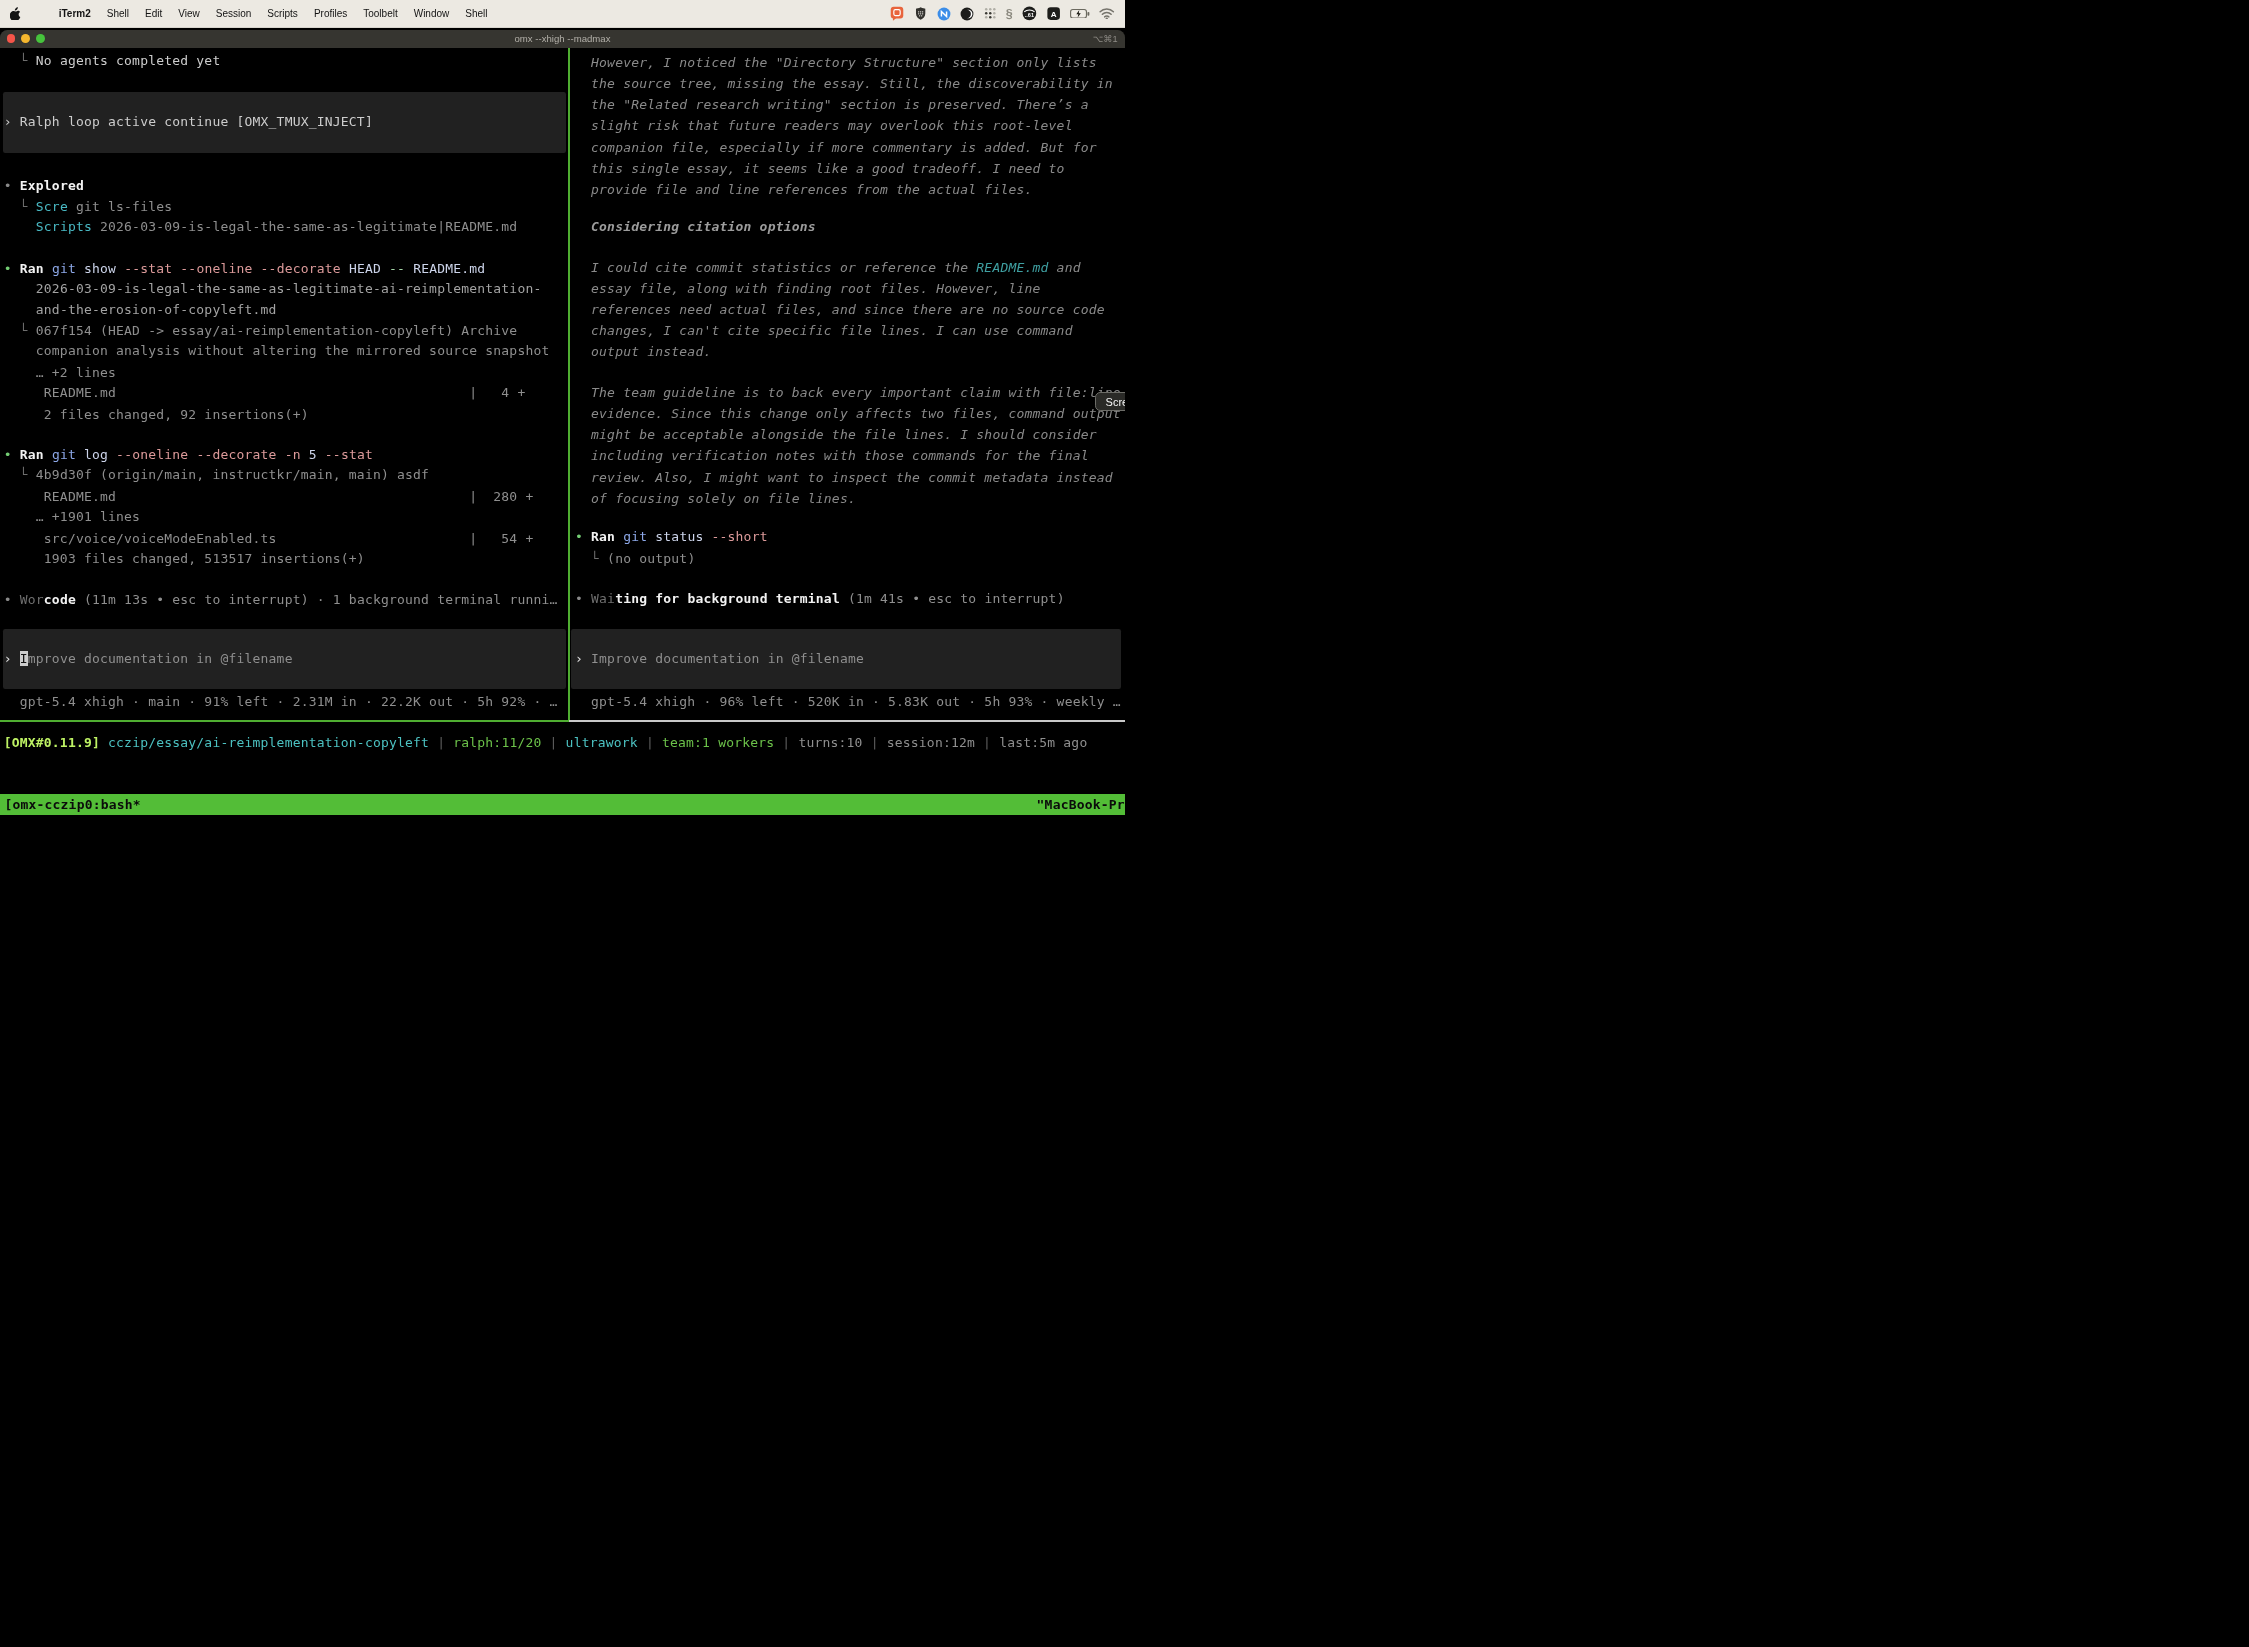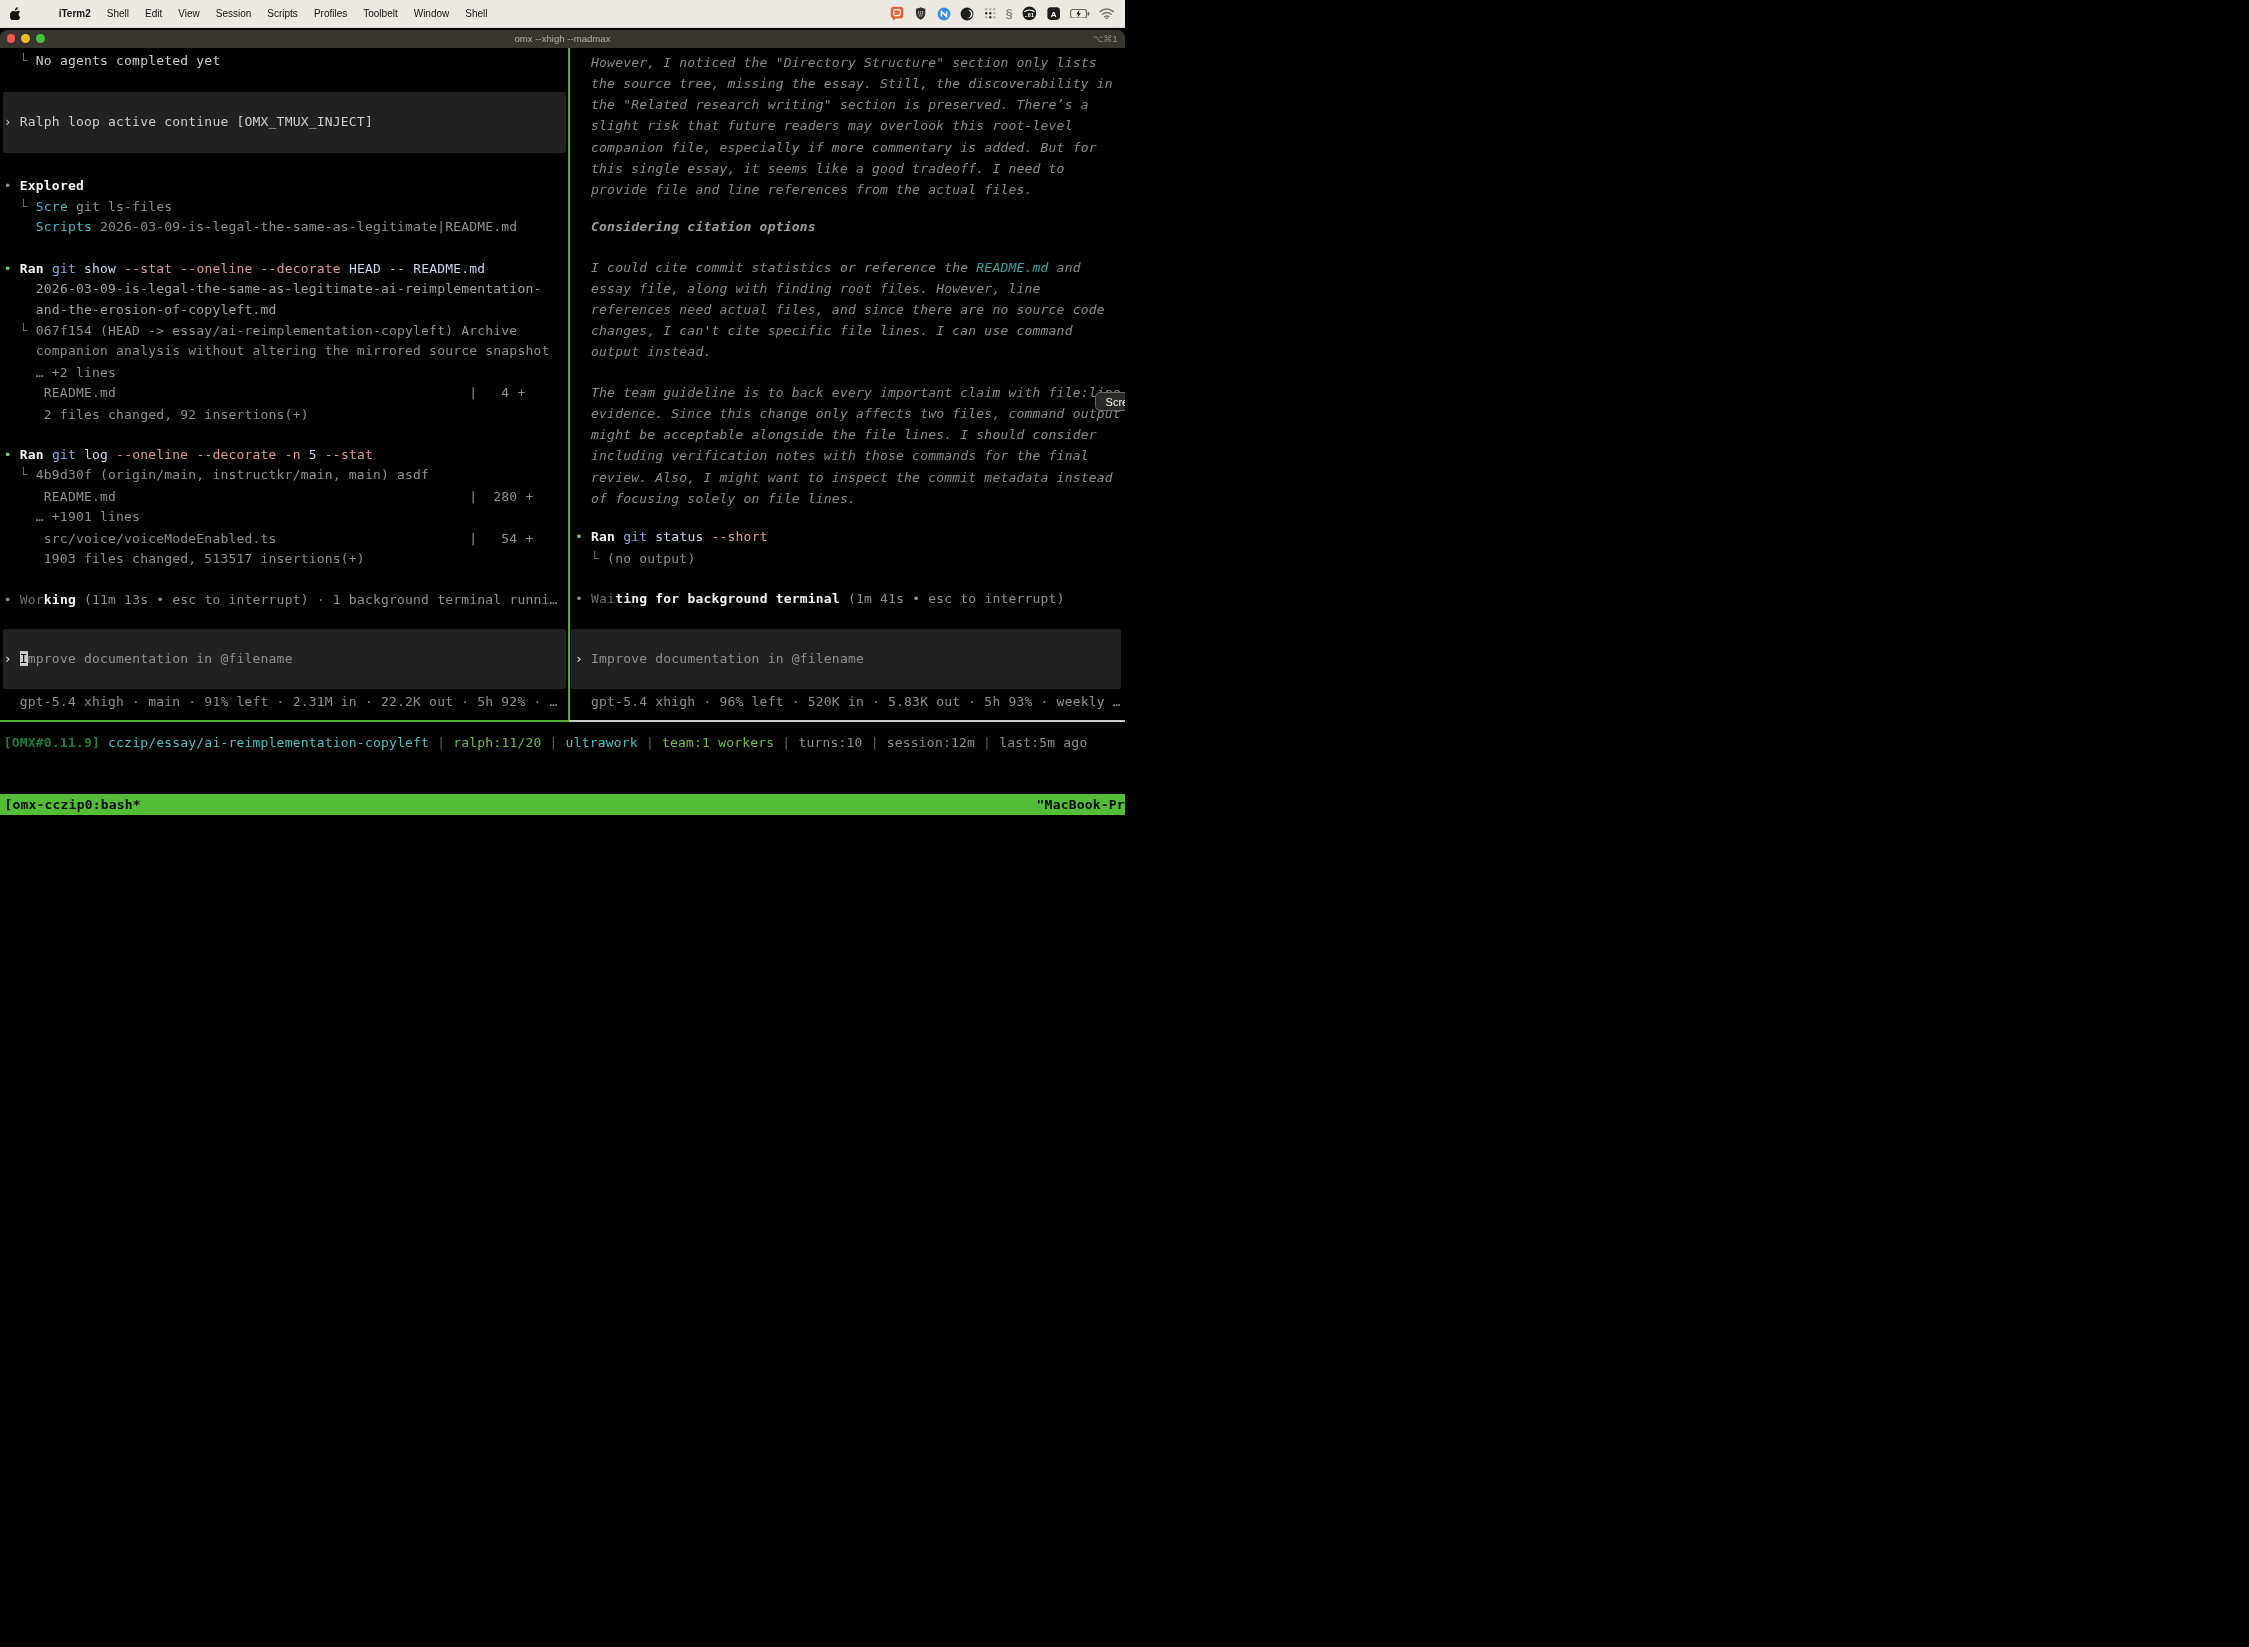--- a/index.html
+++ b/index.html
@@ -52,21 +52,21 @@
   .c-blu { color:#8da8e8; }
   .c-pnk { color:#dc9a9a; }
   .c-cmd { color:#ccd4ea; }
   .c-grn { color:#a3d4a6; }
   .c-cyn { color:#49b9c4; }
   .c-lav { color:#a3a3a3; }
   .c-gb  { color:#74ce74; }
   .c-bul { color:#8a8a8a; }
   .c-teal{ color:#3fa0a2; }
   .c-cur { background:#cdcdcd; color:#111; }
-  .c-omxw{ color:#15803d; font-weight:bold; }
+  .c-omxw{ color:#bef264; font-weight:bold; }
   .c-teal2{ color:#4cc2c2; }
   .c-pipe{ color:#5e5e5e; }
   .c-grn2{ color:#6cc24a; }
   .msgbox { position:absolute; background:#212121; border-radius:2.2px; }
   .vsep { position:absolute; left:568px; top:0; width:1.5px; height:674px; background:#4fae31; }
   .hb-left  { position:absolute; left:0; top:672px; width:568px; height:1.5px; background:#4fae31; }
   .hb-right { position:absolute; left:569px; top:672px; width:556px; height:1.5px; background:#c9c9c9; }
   
   .omxline { top:684px; left:3.7px; }
   .tmuxbar {
@@ -220,21 +220,21 @@
     <div class="ln" style="top:334px; left:3.7px"><span class="seg c-g">     README.md                                            |   4 +</span></div>
     <div class="ln" style="top:356px; left:3.7px"><span class="seg c-g">     2 files changed, 92 insertions(+)</span></div>
 
     <div class="ln" style="top:396px; left:3.7px"><span class="seg c-gb">• </span><span class="seg c-wb">Ran</span><span class="seg c-g"> </span><span class="seg c-blu">git</span><span class="seg c-cmd"> log </span><span class="seg c-pnk">--oneline --decorate -n</span><span class="seg c-cmd"> 5 </span><span class="seg c-pnk">--stat</span></div>
     <div class="ln" style="top:416px; left:3.7px"><span class="seg c-dim">  └ </span><span class="seg c-g">4b9d30f (origin/main, instructkr/main, main) asdf</span></div>
     <div class="ln" style="top:438px; left:3.7px"><span class="seg c-g">     README.md                                            |  280 +</span></div>
     <div class="ln" style="top:458px; left:3.7px"><span class="seg c-g">    … +1901 lines</span></div>
     <div class="ln" style="top:480px; left:3.7px"><span class="seg c-g">     src/voice/voiceModeEnabled.ts                        |   54 +</span></div>
     <div class="ln" style="top:500px; left:3.7px"><span class="seg c-g">     1903 files changed, 513517 insertions(+)</span></div>
 
-    <div class="ln" style="top:541px; left:3.7px"><span class="seg c-bul">• </span><span class="seg c-dim">Wor</span><span class="seg c-wb">king</span><span class="seg c-g"> (11m 13s • esc to interrupt) · 1 background terminal runni…</span></div>
+    <div class="ln" style="top:541px; left:3.7px"><span class="seg c-bul">• </span><span class="seg c-dim">Wor</span><span class="seg c-wb">code</span><span class="seg c-g"> (11m 13s • esc to interrupt) · 1 background terminal runni…</span></div>
 
     <div class="msgbox" style="left:3px; top:581px; width:563px; height:60px"></div>
     <div class="ln" style="top:600px; left:3.7px"><span class="seg c-wt">› </span><span class="seg c-cur">I</span><span class="seg c-g">mprove documentation in @filename</span></div>
 
     <div class="ln" style="top:643px; left:3.7px"><span class="seg c-g">  gpt-5.4 xhigh · main · 91% left · 2.31M in · 22.2K out · 5h 92% · …</span></div>
   </div>
 
   <div class="vsep"></div>
   <div class="hb-left"></div>
   <div class="hb-right"></div>

